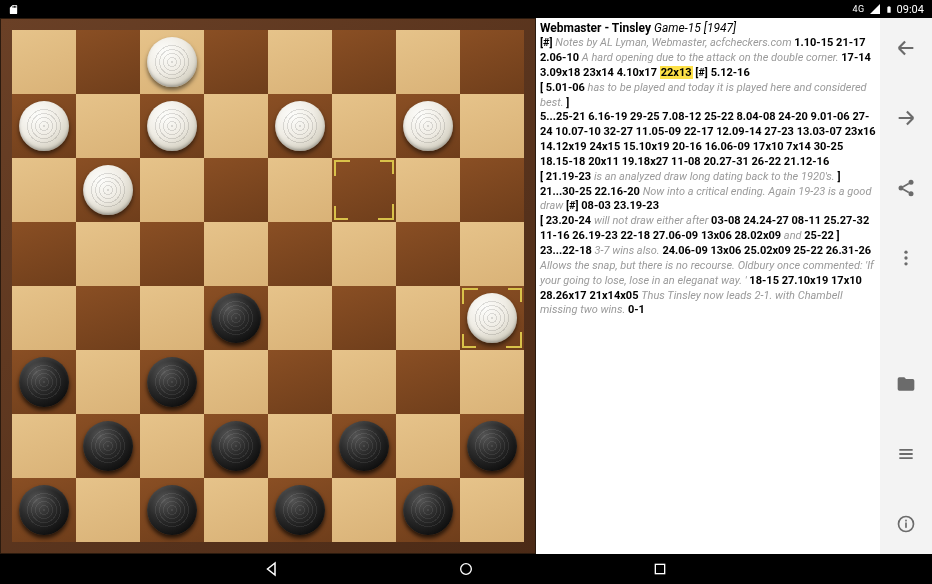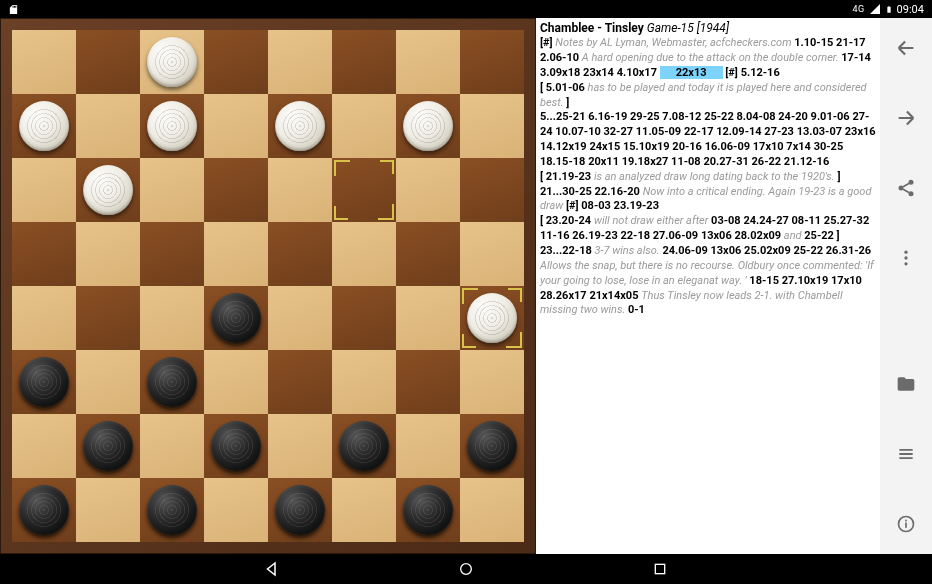--- a/index.html
+++ b/index.html
@@ -28,21 +28,21 @@
   .piece.black::after { content:""; position:absolute; inset:14%; border-radius:50%; background: repeating-radial-gradient(circle, rgba(255,255,255,.08) 0 1px, transparent 1px 4px); }
 
   .panel { flex:1; background:#fff; display:flex; }
   .notation { flex:1; padding:2px 4px 0 4px; font-size:11px; line-height:1.35; color:#333; overflow:hidden; }
   .notation .title { font-size:12px; }
   .notation .title b { font-weight:700; color:#000; }
   .notation .title i { font-style: italic; color:#000; font-weight:400; }
   .seg { display:inline; }
   .seg.bold { font-weight:700; color:#000; }
   .seg.gray { color:#9a9a9a;font-style:italic; }
-  .seg.hl { background:#7dd3fc; padding:0 16px; }
+  .seg.hl { background:#fde047; padding:0 1px; }
   .toolbar { width:52px; background:#f3f3f3; display:flex; flex-direction:column; align-items:center; justify-content:space-between; padding:18px 0; }
   .toolbar .group { display:flex; flex-direction:column; align-items:center; gap:46px; }
   .tbtn { width:24px; height:24px; display:flex; align-items:center; justify-content:center; color:#6b6b6b; cursor:pointer; }
   .tbtn svg { display:block; }
 
   .navbar { position:absolute; left:0; right:0; bottom:0; height:30px; background:#000; display:flex; align-items:center; justify-content:center; gap:170px; }
   .navbtn { color:#fff; width:24px; height:24px; display:flex; align-items:center; justify-content:center; }
 </style>
 </head>
 <body>
@@ -173,22 +173,22 @@
           <div class="sq dark">
             <div class="piece black"></div>
           </div>
           <div class="sq light"></div>
         </div>
     </div>
 
     <div class="panel">
       <div class="notation">
         <div class="title">
-          <b>Chamblee - Tinsley</b>
-          <i>Game-15 [1944]</i>
+          <b>Webmaster - Tinsley</b>
+          <i>Game-15 [1947]</i>
         </div>
         <div id="moves"><span class="seg bold">[#] </span><span class="seg gray">Notes by AL Lyman, Webmaster, acfcheckers.com </span><span class="seg bold">1.10-15 21-17 2.06-10 </span><span class="seg gray">A hard opening due to the attack on the double corner.   </span><span class="seg bold">17-14 3.09x18 23x14 4.10x17 </span><span class="seg hl bold">22x13</span><span class="seg bold"> [#] </span><span class="seg bold"> 5.12-16</span><br><span class="seg bold">   [ 5.01-06 </span><span class="seg gray">has to be played and today it is played here and considered best. </span><span class="seg bold">]</span><br><span class="seg bold">5...25-21 6.16-19 29-25 7.08-12 25-22 8.04-08 24-20 9.01-06 27-24 10.07-10 32-27 11.05-09 22-17 12.09-14 27-23 13.03-07 23x16 14.12x19 24x15 15.10x19 20-16 16.06-09 17x10 7x14 30-25 18.15-18 20x11 19.18x27 11-08 20.27-31 26-22 21.12-16</span><br><span class="seg bold">   [ 21.19-23 </span><span class="seg gray">is an analyzed draw long dating back to the 1920's. </span><span class="seg bold"> ]</span><br><span class="seg bold">21...30-25 22.16-20 </span><span class="seg gray">Now into a critical ending. Again 19-23 is a good draw </span><span class="seg bold">[#]  08-03 23.19-23</span><br><span class="seg bold">   [ 23.20-24 </span><span class="seg gray">will not draw either after </span><span class="seg bold">03-08 24.24-27 08-11 25.27-32 11-16 26.19-23 22-18 27.06-09 13x06 28.02x09 </span><span class="seg gray">and </span><span class="seg bold">25-22  ]</span><br><span class="seg bold">23...22-18 </span><span class="seg gray">3-7 wins also. </span><span class="seg bold"> 24.06-09 13x06 25.02x09 25-22 26.31-26 </span><span class="seg gray">Allows the snap, but there is no recourse. Oldbury once commented: 'If your going to lose, lose in an eleganat way. '  </span><span class="seg bold">18-15 27.10x19 17x10 28.26x17 21x14x05 </span><span class="seg gray">Thus Tinsley now leads 2-1. with Chambell missing two wins.  </span><span class="seg bold">0-1</span></div>
       </div>
 
       <div class="toolbar">
         <div class="group">
           <div class="tbtn">
             <svg width="22" height="22" viewBox="0 0 24 24" fill="none" stroke="#6b6b6b" stroke-width="2.4">
                 <path d="M20 12H4m0 0l7-7m-7 7l7 7"></path>
               </svg>

